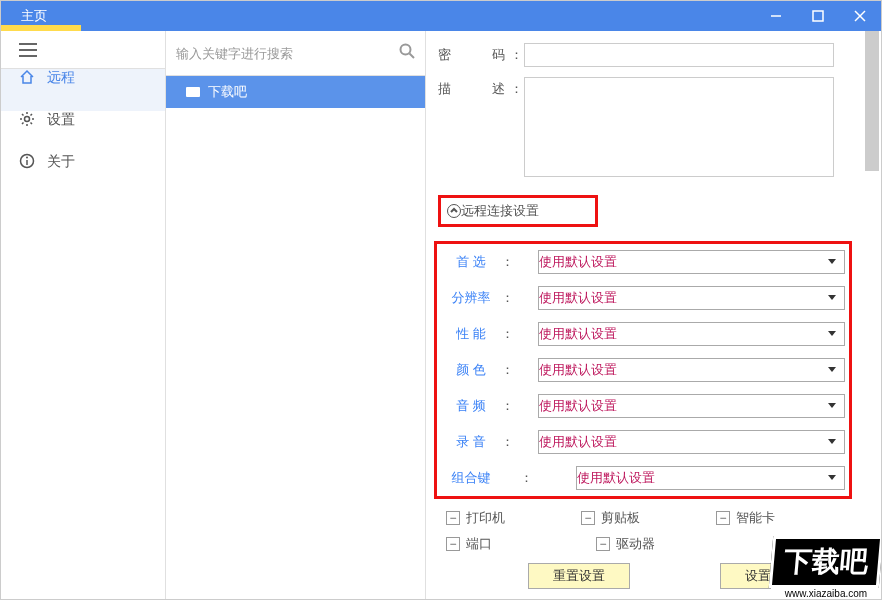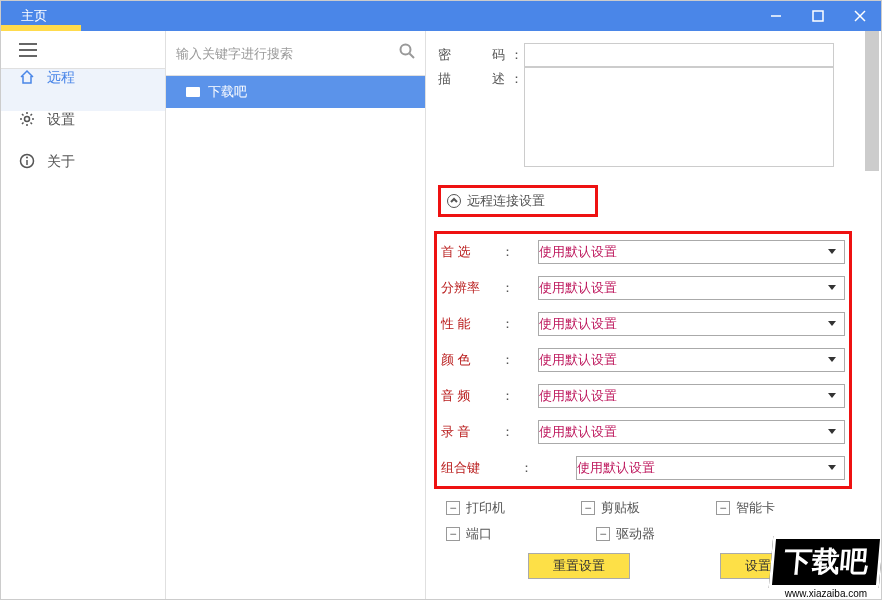--- a/index.html
+++ b/index.html
@@ -27,45 +27,45 @@
 .searchbar input { flex: 1; border: none; outline: none; font-size: 13px; color: #333; }
 .searchbar input::placeholder { color: #999; }
 .search-icon svg { width: 16px; height: 16px; stroke: #999; fill: none; stroke-width: 2; }
 .list-item { height: 32px; background: #5b93ea; color: #fff; display: flex; align-items: center; padding-left: 20px; font-size: 13px; gap: 8px; }
 .list-item-icon { width: 14px; height: 10px; background: #fff; border-radius: 1px; }
 
 .content { flex: 1; padding: 12px 30px 0 12px; overflow: hidden; position: relative; }
 .scrollbar { position: absolute; right: 2px; top: 0; width: 14px; bottom: 0; }
 .scroll-thumb { position: absolute; top: 0; width: 14px; height: 140px; background: #ccc; }
 
-.form-row { display: flex; align-items: flex-start; }
+.form-row { display: flex; align-items: flex-start; margin-bottom: 10px; }
 .form-label { width: 72px; font-size: 13px; color: #555; text-align: justify; text-align-last: justify; padding-right: 4px; line-height: 24px; letter-spacing: 1px; }
 .form-colon { width: 14px; font-size: 13px; color: #555; line-height: 24px; }
 .text-input { flex: 1; height: 24px; border: 1px solid #ccc; max-width: 310px; padding: 0 5px; font-size: 13px; }
 .textarea { flex: 1; height: 100px; border: 1px solid #ccc; max-width: 310px; padding: 3px 5px; font-size: 13px; resize: none; }
 
-.section-header { display: flex; align-items: center; gap: 6px; font-size: 13px; color: #555; margin: 18px 0 14px 0; border: 3px solid #e11; padding: 4px 6px; width: 160px; }
+.section-header { display: flex; align-items: center; font-size: 13px; color: #555; margin: 18px 0 14px 0; border: 3px solid #e11; padding: 4px 6px; width: 160px; }
 .toggle-icon { width: 14px; height: 14px; border: 1.5px solid #555; border-radius: 50%; display: flex; align-items: center; justify-content: center; }
 .toggle-icon svg { width: 8px; height: 8px; stroke: #555; stroke-width: 2; fill: none; }
 
 .settings-block { border: 3px solid #e11; padding: 6px 4px; margin-left: -4px; width: 418px; }
 .sel-row { display: flex; align-items: center; margin-bottom: 12px; }
 .sel-row:last-child { margin-bottom: 0; gap: 19px; }
-.sel-label { width: 60px; font-size: 13px; color: #b91c1c; }
+.sel-label { width: 60px; font-size: 13px; color: #3b82f6; text-align: center; }
 .sel-colon { width: 20px; font-size: 13px; color: #555; }
 .select { flex: 1; height: 24px; border: 1px solid #aaa; display: flex; align-items: center; padding: 0 0; font-size: 13px; color: #be185d; position: relative; max-width: 310px; margin-left: 17px; }
 .select-caret { position: absolute; right: 8px; top: 8px; width: 0; height: 0; border-left: 4px solid transparent; border-right: 4px solid transparent; border-top: 5px solid #333; }
 
 .check-rows { margin-top: 10px; margin-left: 8px; }
 .check-row { display: flex; gap: 0; margin-bottom: 8px; }
 .check-item { display: flex; align-items: center; gap: 6px; font-size: 13px; color: #555; width: 150px; }
 .chk { width: 14px; height: 14px; border: 1px solid #999; display: flex; align-items: center; justify-content: center; font-size: 12px; color: #666; line-height: 1; }
 
 .btn-row { display: flex; gap: 90px; margin-top: 10px; margin-left: 90px; }
-.btn { height: 26px; padding: 0 24px; border: 1px solid #aaa; background: #fde047; font-size: 13px; color: #333; display: flex; align-items: center; }
+.btn { height: 26px; padding: 0 24px; border: 1px solid #aaa; background: #fef9c3; font-size: 13px; color: #333; display: flex; align-items: center; }
 
 .watermark { position: absolute; right: 0; bottom: 0; pointer-events: none; }
 .wm-box { background: #000; color: #fff; font-size: 28px; font-weight: bold; padding: 4px 10px; border: 3px solid #fff; transform: skewX(-5deg); }
 .wm-url { font-size: 10px; color: #000; text-align: center; background: #fff; }
 </style>
 </head>
 <body>
 
 <div class="titlebar">
   <div class="titlebar-underline"></div>

